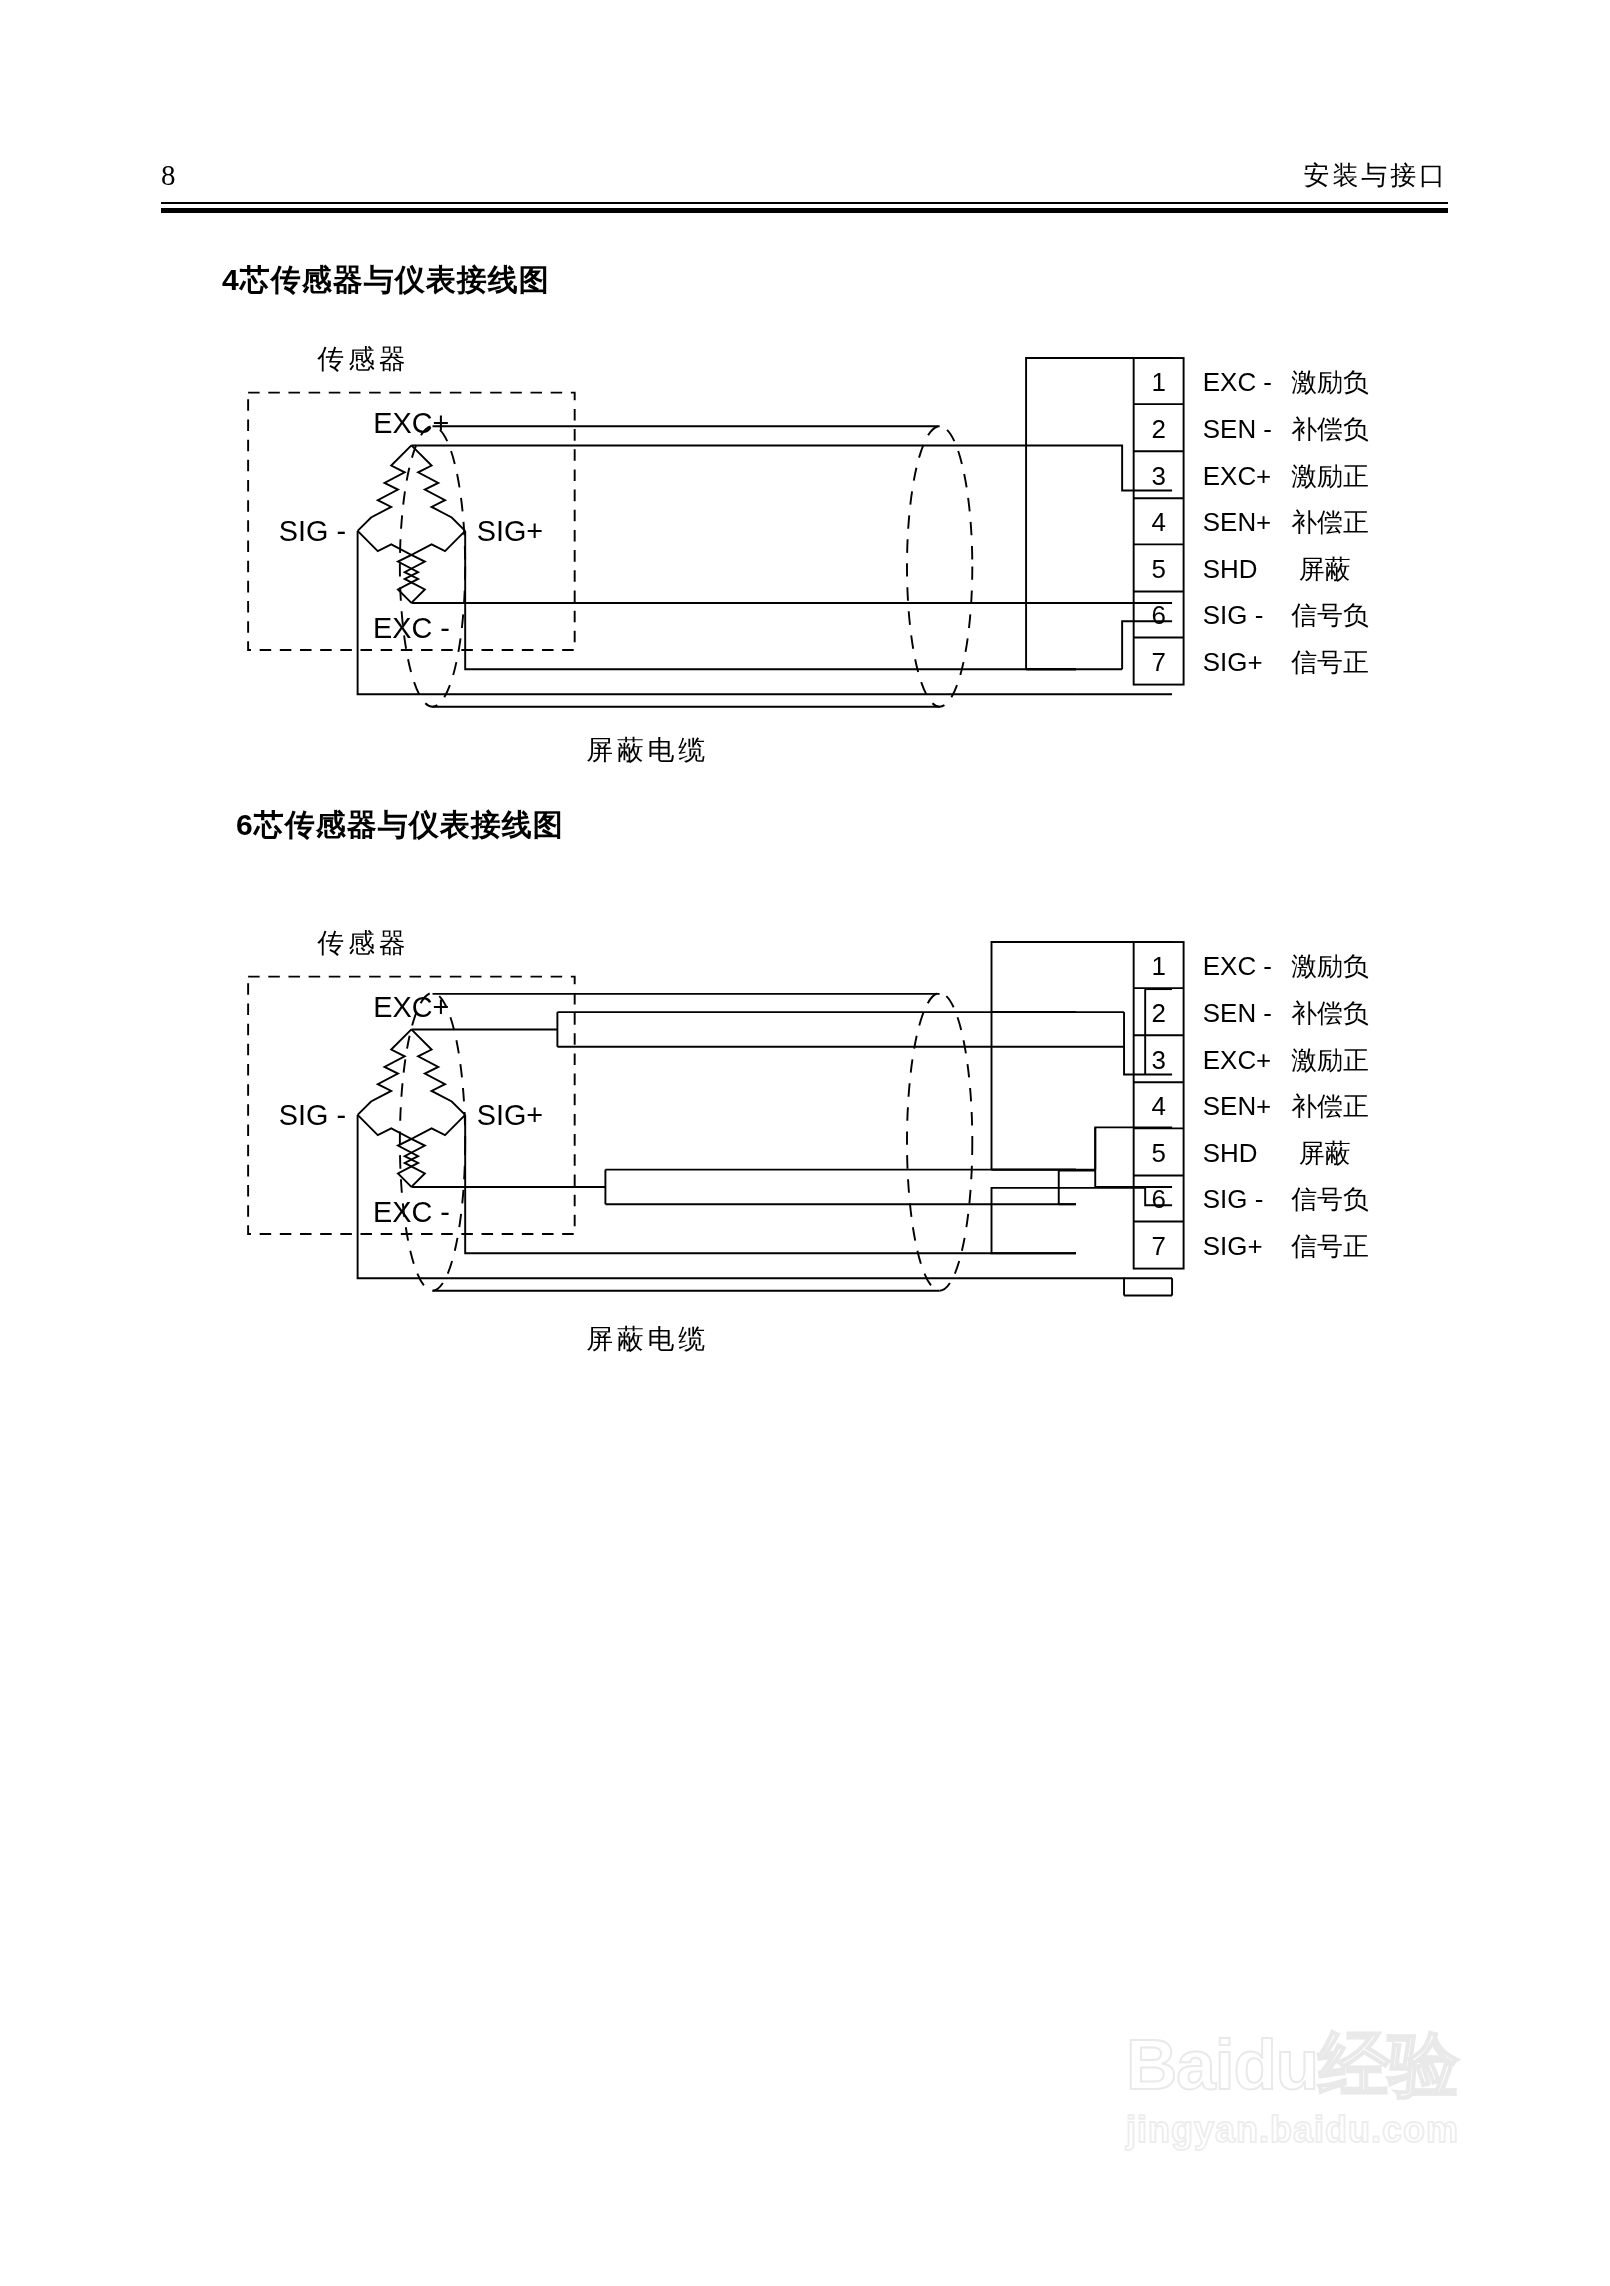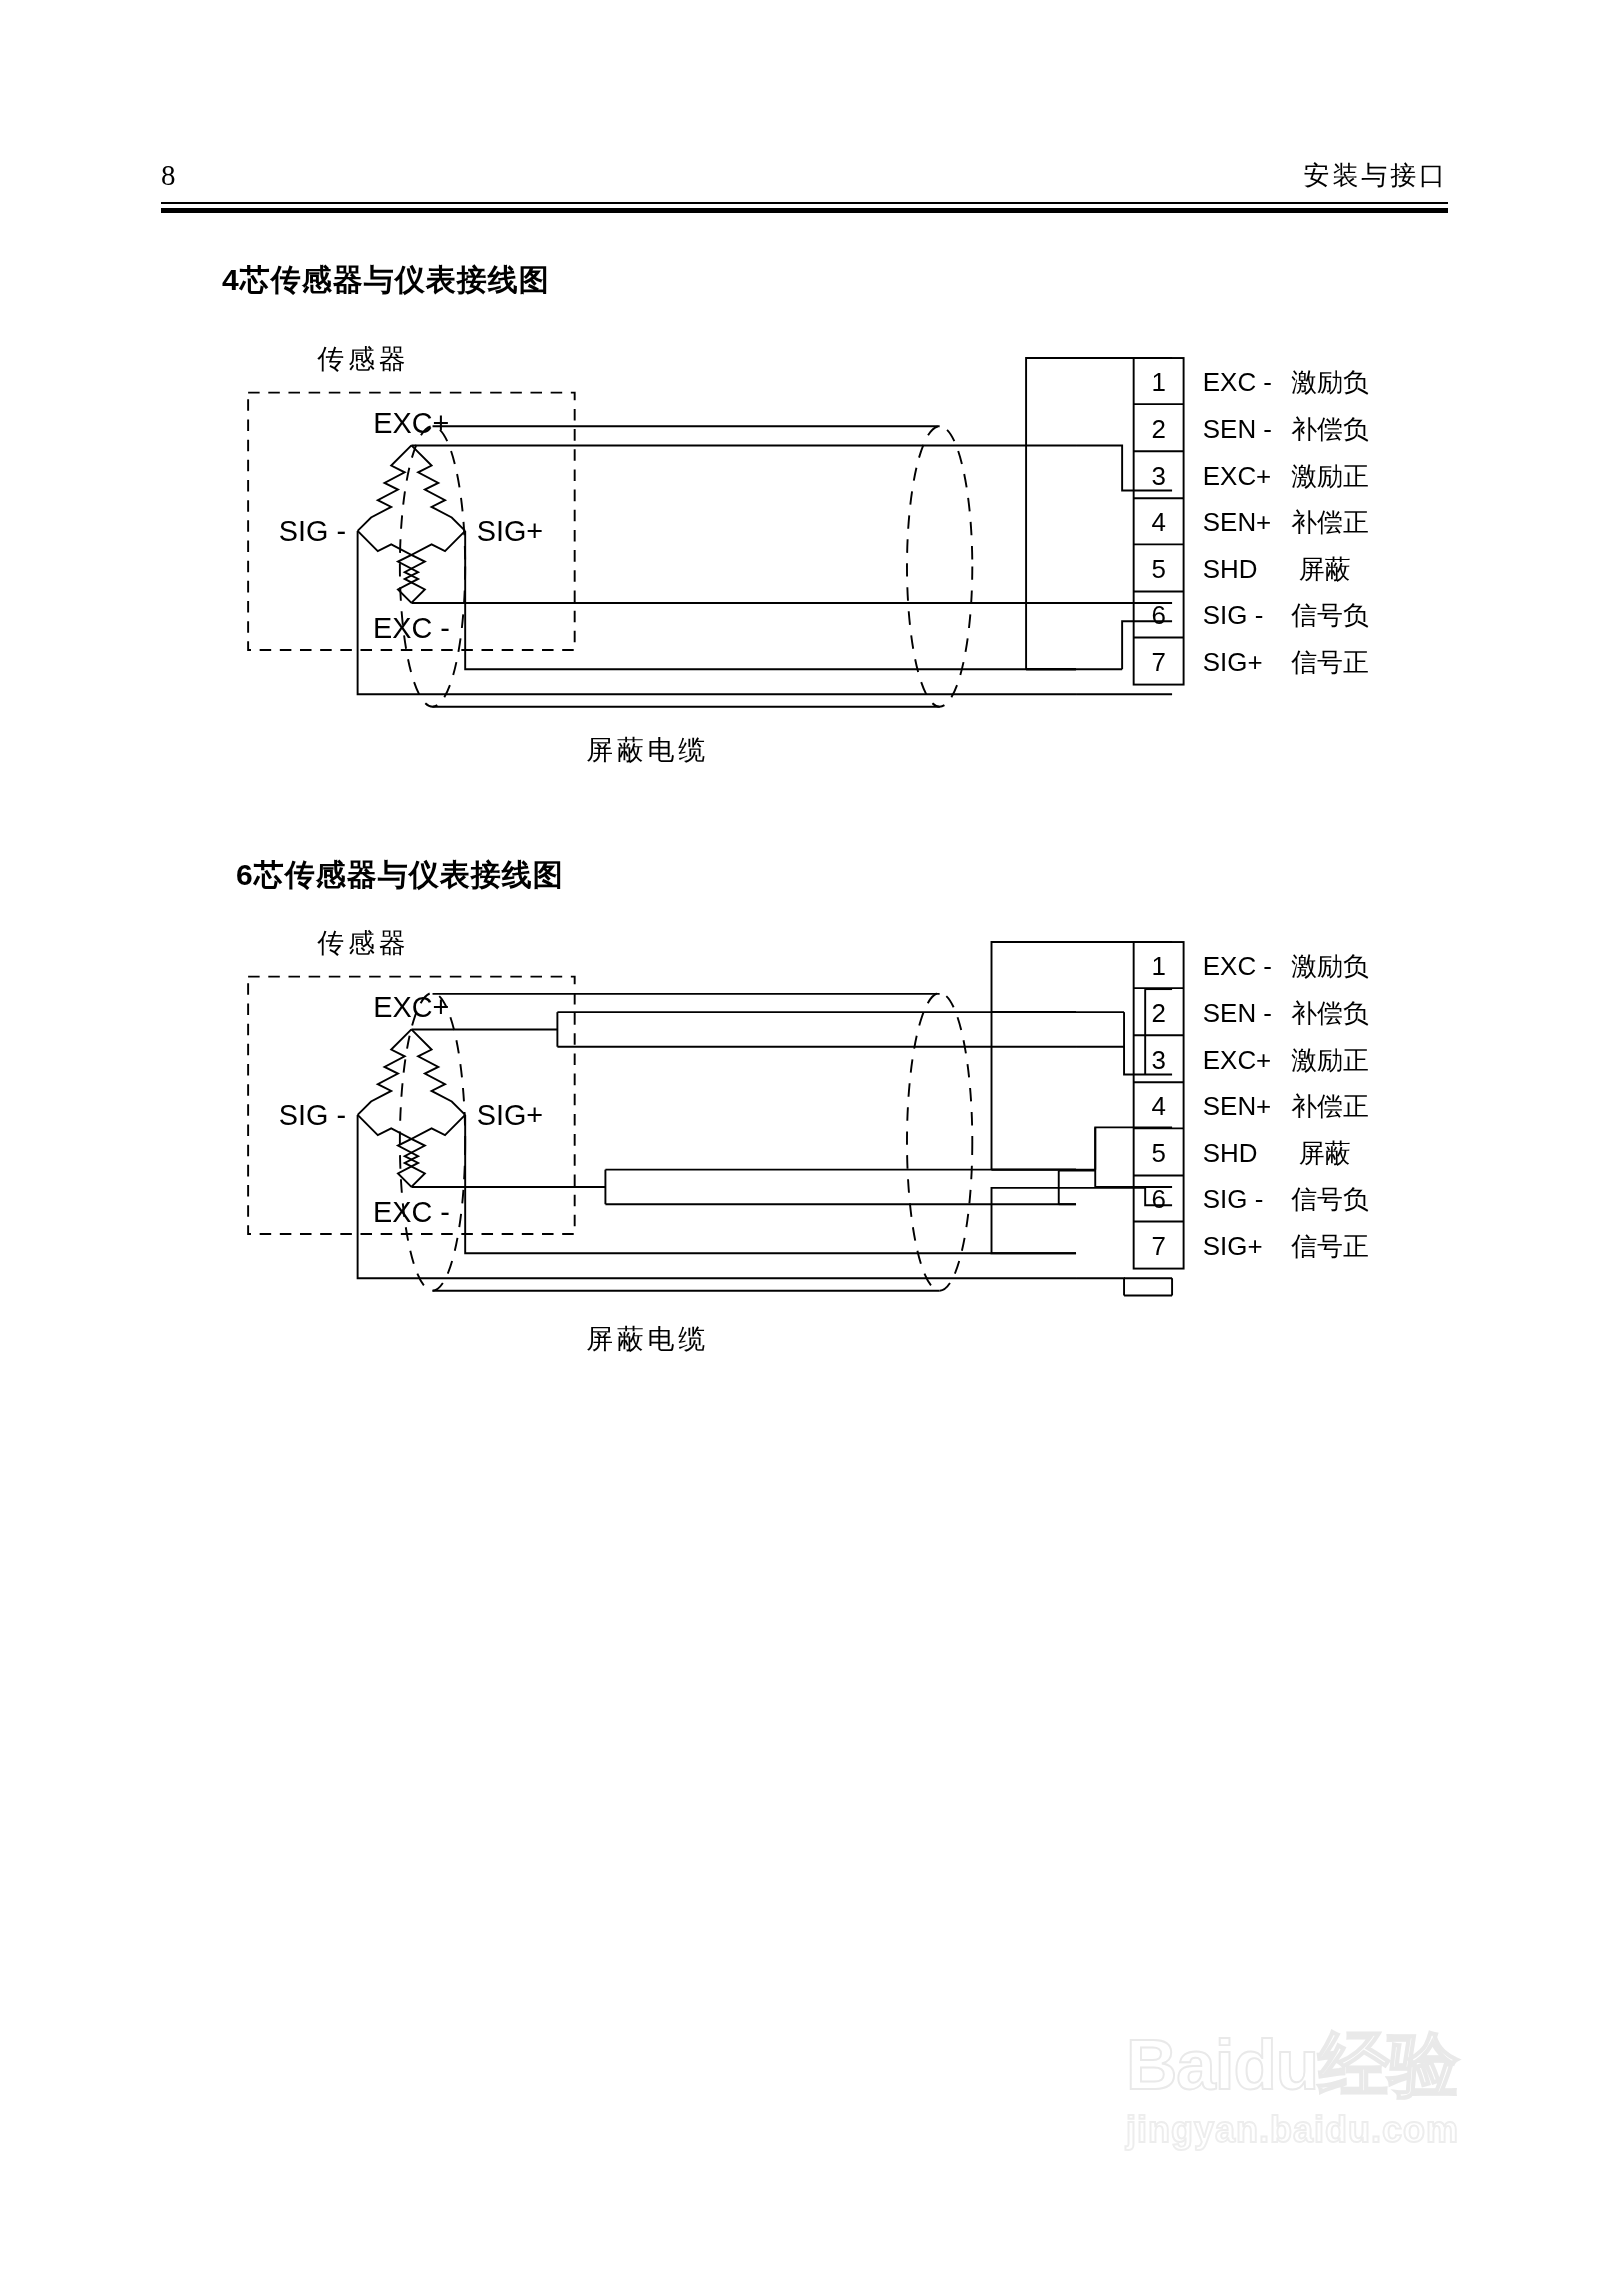--- a/index.html
+++ b/index.html
@@ -172,21 +172,21 @@
       <text class="tlab-cn" x="1184" y="66">激励负</text>
       <text class="tlab-cn" x="1184" y="115">补偿负</text>
       <text class="tlab-cn" x="1184" y="164">激励正</text>
       <text class="tlab-cn" x="1184" y="212">补偿正</text>
       <text class="tlab-cn" x="1192" y="261">屏蔽</text>
       <text class="tlab-cn" x="1184" y="309">信号负</text>
       <text class="tlab-cn" x="1184" y="358">信号正</text>
     </svg>
   </div>
 
-  <div class="sect-title" style="left:236px;top:860px;">6芯传感器与仪表接线图</div>
+  <div class="sect-title" style="left:236px;top:810px;">6芯传感器与仪表接线图</div>
 
   <div class="diagram" style="left:154px;top:911px;">
     <svg width="1287" height="452" viewBox="0 0 1340 470">
 
       <text class="tcn" x="170" y="42">传感器</text>
 
       <rect class="ln-d" x="98" y="68" width="340" height="268"></rect>
 
       <g>
         <path class="ln" d="M 268,123 L 247,144 L 261,151 L 240,162 L 254,169 L 233,180 L 247,187 L 226,198 L 212,212"></path>

